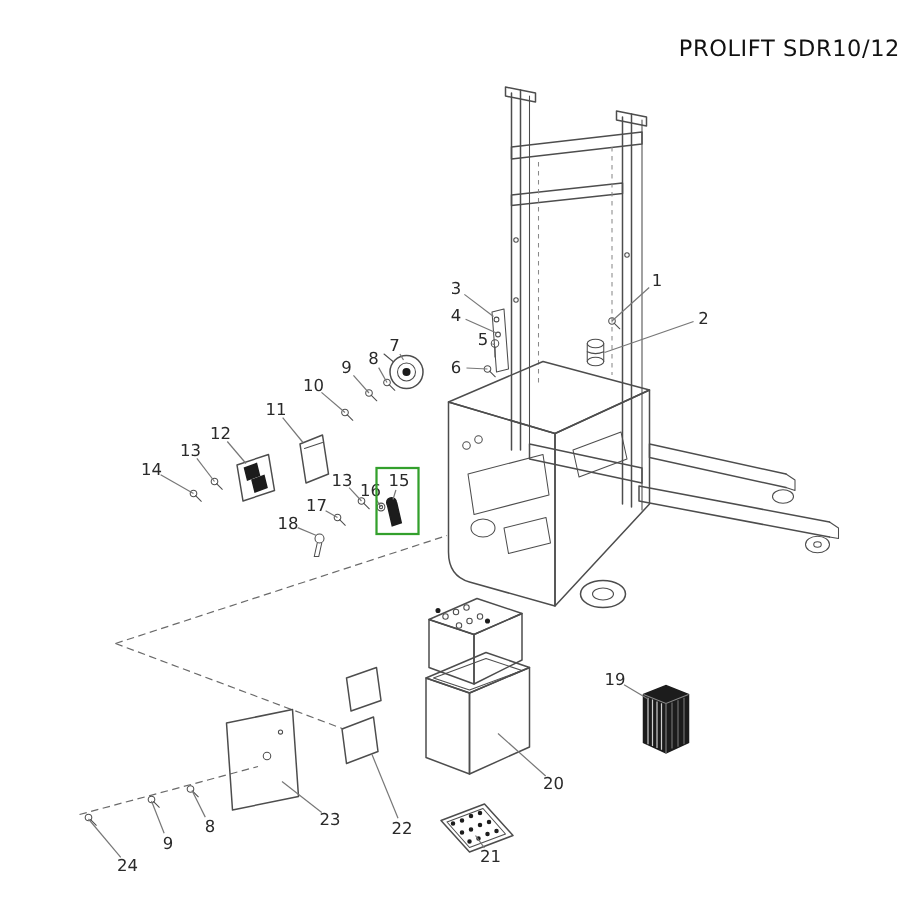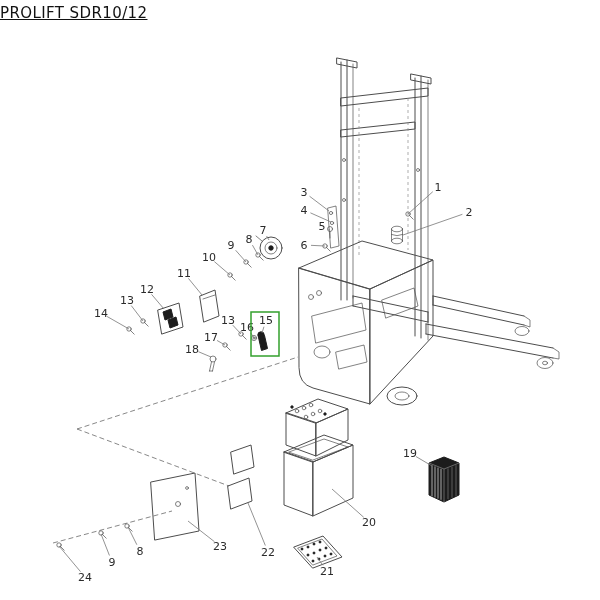--- a/index.html
+++ b/index.html
@@ -1,20 +1,20 @@
 <!DOCTYPE html>
 <html style="--line: #4d4d4d; --hl: #33a02c;"><head>
 <meta charset="utf-8">
 <style>
   :root{ --line:#4d4d4d; --hl:#33a02c; }
   html,body{margin:0;padding:0;background:#fff;}
   body{width:600px;height:600px;overflow:hidden;font-family:"DejaVu Sans",sans-serif;}
   .stage{position:relative;width:600px;height:600px;background:#fff;}
-  .title{position:absolute;top:4px;left:0;width:100%;text-align:left;
-         font-size:15px;color:#111;letter-spacing:.4px;text-decoration:underline;}
+  .title{position:absolute;top:23px;left:0;width:100%;text-align:right;
+         font-size:15px;color:#111;letter-spacing:.4px;}
   svg{position:absolute;left:0;top:0;}
   .ln{fill:none;stroke:var(--line);stroke-width:1;stroke-linejoin:round;stroke-linecap:round;}
   .thin{stroke-width:.7;}
   .dash{fill:none;stroke:#6a6a6a;stroke-width:.8;stroke-dasharray:5 3;}
   .chain{fill:none;stroke:#8a8a8a;stroke-width:.7;stroke-dasharray:3 3;}
   .dark{fill:#1c1c1c;stroke:#1c1c1c;}
   .leader{stroke:#777;stroke-width:.8;}
   .callout-num{font-family:"DejaVu Sans",sans-serif;font-size:11px;fill:#2a2a2a;text-anchor:middle;}
   .highlight-box{fill:none;stroke:var(--hl);stroke-width:1.5;}
 </style>

